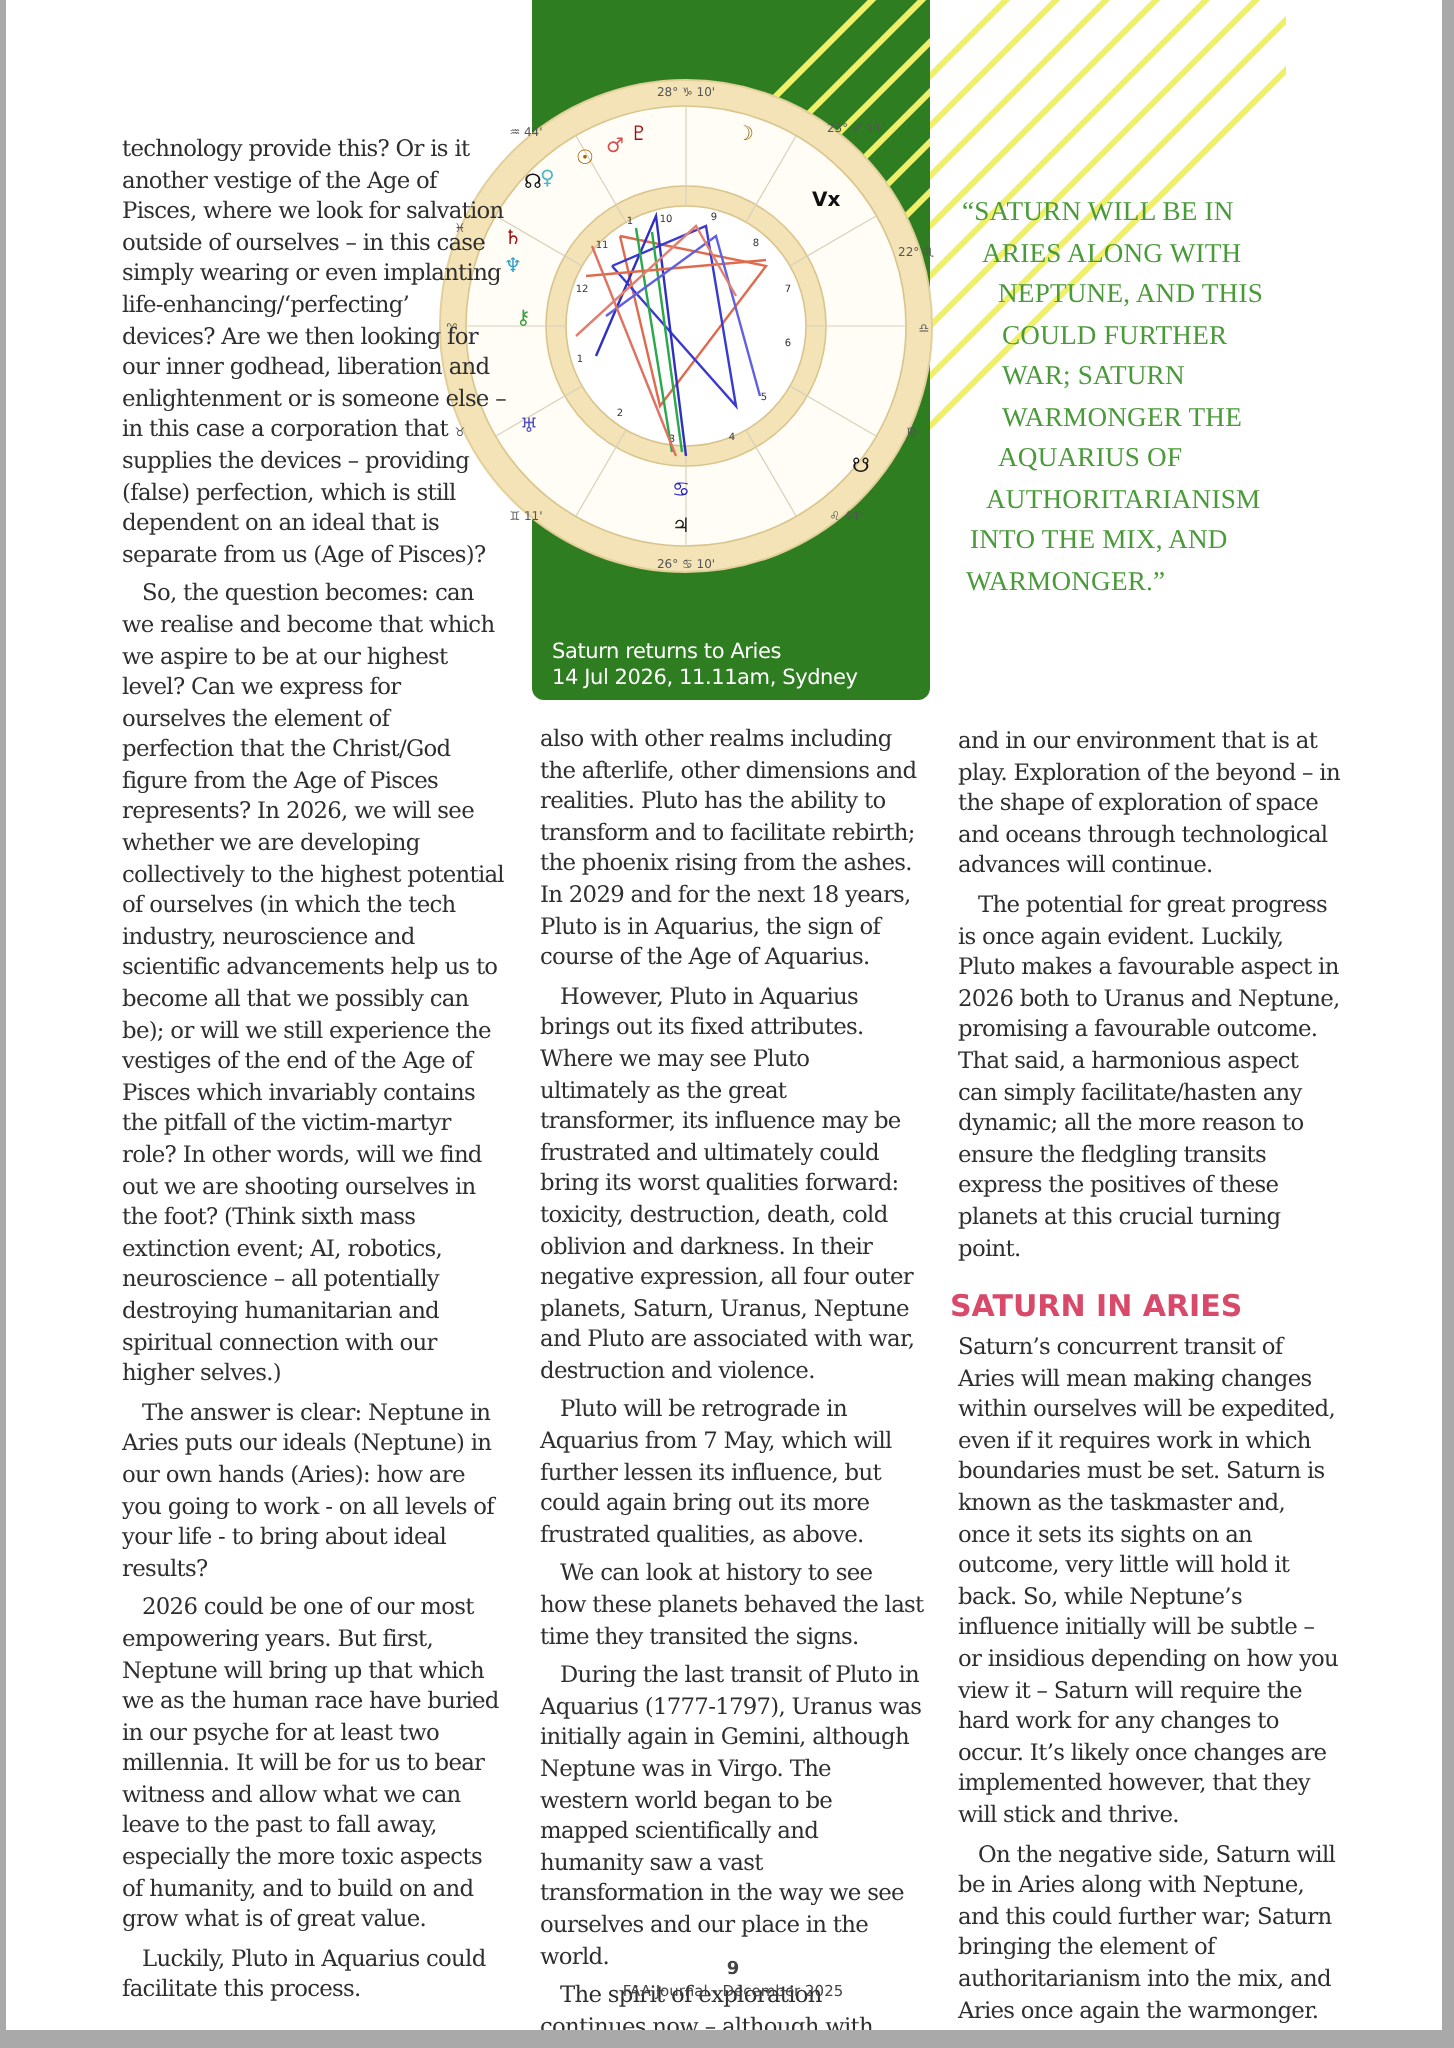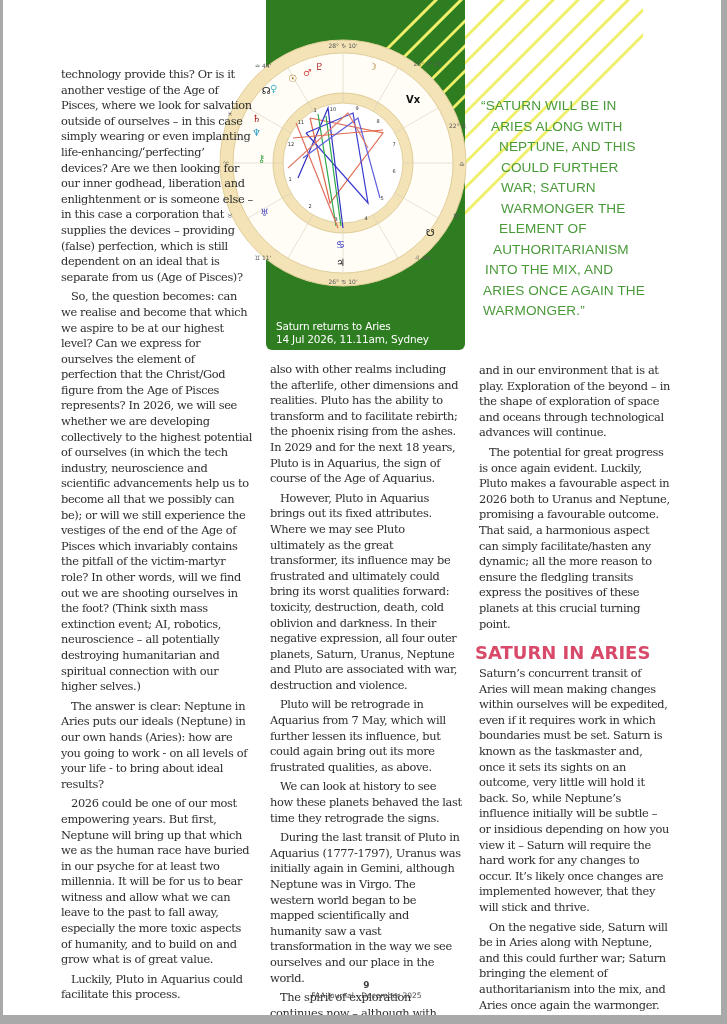--- a/index.html
+++ b/index.html
@@ -6,25 +6,25 @@
   body { width:727px; height:1024px; background:#a9a9a9; position:relative; overflow:hidden; font-family:"DejaVu Serif", serif; }
   .page { position:absolute; left:3px; top:0; width:718px; height:1015px; background:#fff; overflow:hidden; }
   .stripes { position:absolute; left:380px; top:0; width:260px; height:330px; }
   .green-panel { position:absolute; left:263px; top:0; width:199px; height:350px; background:#2f7d21; border-radius:0 0 6px 6px; overflow:hidden; }
   .green-stripes { position:absolute; left:0; top:0; width:199px; height:120px; }
   .chart { position:absolute; left:215px; top:38px; width:250px; height:250px; }
   .caption { position:absolute; left:10px; top:320px; color:#fff; font-family:"DejaVu Sans", sans-serif; font-size:10.5px; line-height:13px; letter-spacing:-0.2px; }
   .col { position:absolute; font-family:"DejaVu Serif", serif; font-size:11.4px; line-height:15.6px; color:#2e2e2e; letter-spacing:-0.35px; }
   .col p { margin:4px; text-indent:10px; }
   .col p.noindent { text-indent:0; }
-  .heading { font-family:"DejaVu Sans", sans-serif; font-weight:bold; color:#d8496a; font-size:18px; line-height:18px; margin:12px 0 0 0; letter-spacing:0; }
+  .heading { font-family:"DejaVu Sans", sans-serif; font-weight:bold; color:#d8496a; font-size:15px; line-height:18px; margin:12px 0 0 0; letter-spacing:0; }
   .col1 { left:54px; top:63px; width:200px; }
   .col2 { left:263px; top:358px; width:200px; }
   .col3 { left:472px; top:359px; width:200px; }
-  .pull-quote { position:absolute; left:478px; top:96px; width:220px; font-family:Liberation Sans, sans-serif; font-size:13.6px; line-height:20.5px; color:#4a9a3a; font-weight:500; letter-spacing:0.1px; }
+  .pull-quote { position:absolute; left:478px; top:96px; width:220px; font-family:Liberation Serif, serif; font-size:13.6px; line-height:20.5px; color:#4a9a3a; font-weight:500; letter-spacing:0.1px; }
   .pull-quote div { white-space:nowrap; }
   .footer { position:absolute; left:0; width:727px; top:980px; text-align:center; font-family:"DejaVu Sans", sans-serif; color:#444; }
   .footer .num { font-size:9px; font-weight:bold; line-height:10px; }
   .footer .journal { font-size:7.5px; line-height:11px; }
 </style>
 </head>
 <body>
 
 <div class="page">
 
@@ -135,42 +135,41 @@
     </g>
   </svg>
 
   <div class="pull-quote">
     <div style="padding-left:0">“SATURN WILL BE IN</div>
     <div style="padding-left:10px">ARIES ALONG WITH</div>
     <div style="padding-left:18px">NEPTUNE, AND THIS</div>
     <div style="padding-left:20px">COULD FURTHER</div>
     <div style="padding-left:20px">WAR; SATURN</div>
     <div style="padding-left:20px">WARMONGER THE</div>
-    <div style="padding-left:18px">ELEMENT OF</div>
+    <div style="padding-left:18px">AQUARIUS OF</div>
     <div style="padding-left:12px">AUTHORITARIANISM</div>
     <div style="padding-left:4px">INTO THE MIX, AND</div>
-    <div style="padding-left:2px">ARIES ONCE AGAIN THE</div>
     <div style="padding-left:2px">WARMONGER.”</div>
   </div>
 
   <div class="col col1">
     <p class="noindent">technology provide this? Or is it another vestige of the Age of Pisces, where we look for salvation outside of ourselves – in this case simply wearing or even implanting life-enhancing/‘perfecting’ devices? Are we then looking for our inner godhead, liberation and enlightenment or is someone else – in this case a corporation that supplies the devices – providing (false) perfection, which is still dependent on an ideal that is separate from us (Age of Pisces)?</p>
     <p>So, the question becomes: can we realise and become that which we aspire to be at our highest level? Can we express for ourselves the element of perfection that the Christ/God figure from the Age of Pisces represents? In 2026, we will see whether we are developing collectively to the highest potential of ourselves (in which the tech industry, neuroscience and scientific advancements help us to become all that we possibly can be); or will we still experience the vestiges of the end of the Age of Pisces which invariably contains the pitfall of the victim-martyr role? In other words, will we find out we are shooting ourselves in the foot? (Think sixth mass extinction event; AI, robotics, neuroscience – all potentially destroying humanitarian and spiritual connection with our higher selves.)</p>
     <p>The answer is clear: Neptune in Aries puts our ideals (Neptune) in our own hands (Aries): how are you going to work - on all levels of your life - to bring about ideal results?</p>
     <p>2026 could be one of our most empowering years. But first, Neptune will bring up that which we as the human race have buried in our psyche for at least two millennia. It will be for us to bear witness and allow what we can leave to the past to fall away, especially the more toxic aspects of humanity, and to build on and grow what is of great value.</p>
     <p>Luckily, Pluto in Aquarius could facilitate this process.</p>
     <div class="heading">PLUTO IN AQUARIUS</div>
     <p class="noindent">Pluto, like Neptune, has an association with the psyche, the unconscious and</p>
   </div>
 
   <div class="col col2">
     <p class="noindent">also with other realms including the afterlife, other dimensions and realities. Pluto has the ability to transform and to facilitate rebirth; the phoenix rising from the ashes. In 2029 and for the next 18 years, Pluto is in Aquarius, the sign of course of the Age of Aquarius.</p>
     <p>However, Pluto in Aquarius brings out its fixed attributes. Where we may see Pluto ultimately as the great transformer, its influence may be frustrated and ultimately could bring its worst qualities forward: toxicity, destruction, death, cold oblivion and darkness. In their negative expression, all four outer planets, Saturn, Uranus, Neptune and Pluto are associated with war, destruction and violence.</p>
     <p>Pluto will be retrograde in Aquarius from 7 May, which will further lessen its influence, but could again bring out its more frustrated qualities, as above.</p>
-    <p>We can look at history to see how these planets behaved the last time they retrograde the signs.</p>
+    <p>We can look at history to see how these planets behaved the last time they transited the signs.</p>
     <p>During the last transit of Pluto in Aquarius (1777-1797), Uranus was initially again in Gemini, although Neptune was in Virgo. The western world began to be mapped scientifically and humanity saw a vast transformation in the way we see ourselves and our place in the world.</p>
     <p>The spirit of exploration continues now – although with Neptune and Uranus in Aries and Gemini respectively in 2026, it is the exploration of the self and the way we interact with each other</p>
   </div>
 
   <div class="col col3">
     <p class="noindent">and in our environment that is at play. Exploration of the beyond – in the shape of exploration of space and oceans through technological advances will continue.</p>
     <p>The potential for great progress is once again evident. Luckily, Pluto makes a favourable aspect in 2026 both to Uranus and Neptune, promising a favourable outcome. That said, a harmonious aspect can simply facilitate/hasten any dynamic; all the more reason to ensure the fledgling transits express the positives of these planets at this crucial turning point.</p>
     <div class="heading">SATURN IN ARIES</div>
     <p class="noindent">Saturn’s concurrent transit of Aries will mean making changes within ourselves will be expedited, even if it requires work in which boundaries must be set. Saturn is known as the taskmaster and, once it sets its sights on an outcome, very little will hold it back. So, while Neptune’s influence initially will be subtle – or insidious depending on how you view it – Saturn will require the hard work for any changes to occur. It’s likely once changes are implemented however, that they will stick and thrive.</p>
     <p>On the negative side, Saturn will be in Aries along with Neptune, and this could further war; Saturn bringing the element of authoritarianism into the mix, and Aries once again the warmonger. The rise of the far-right is likely.</p>

